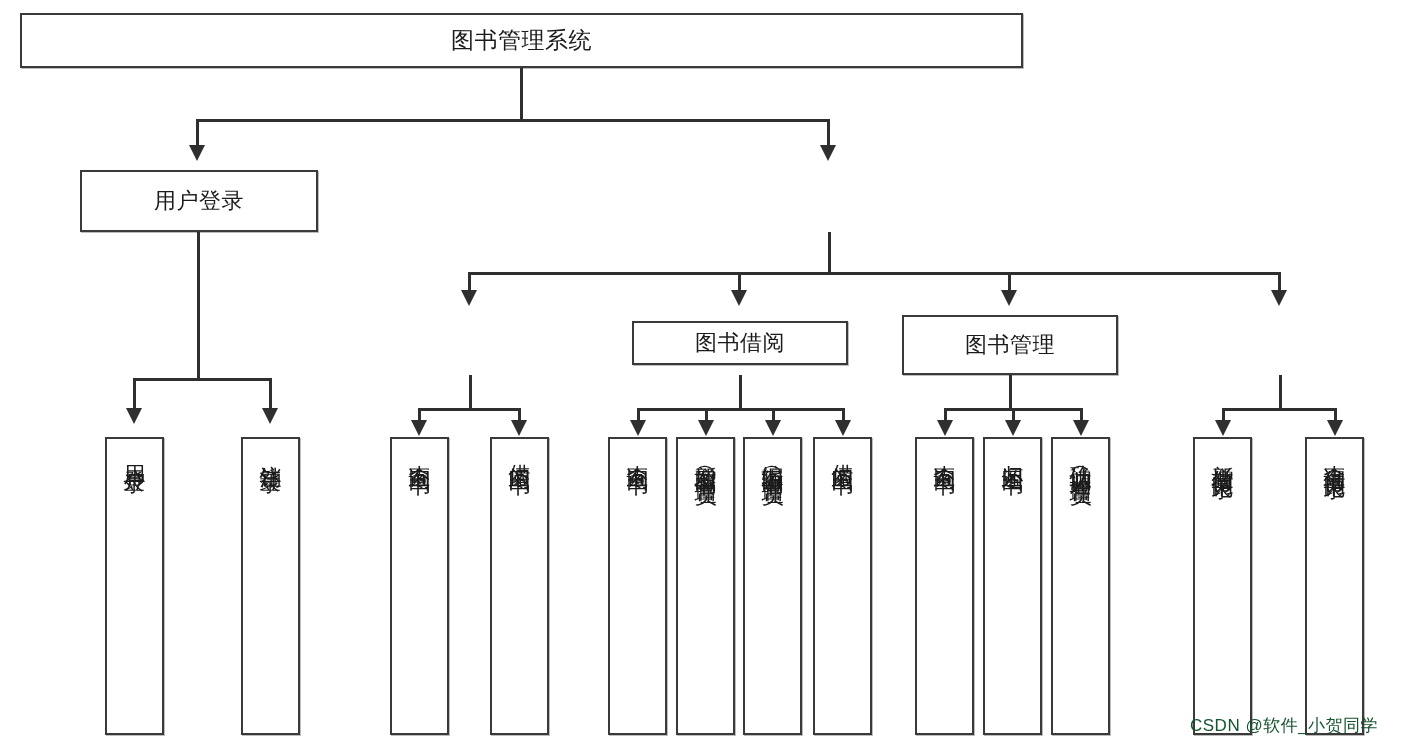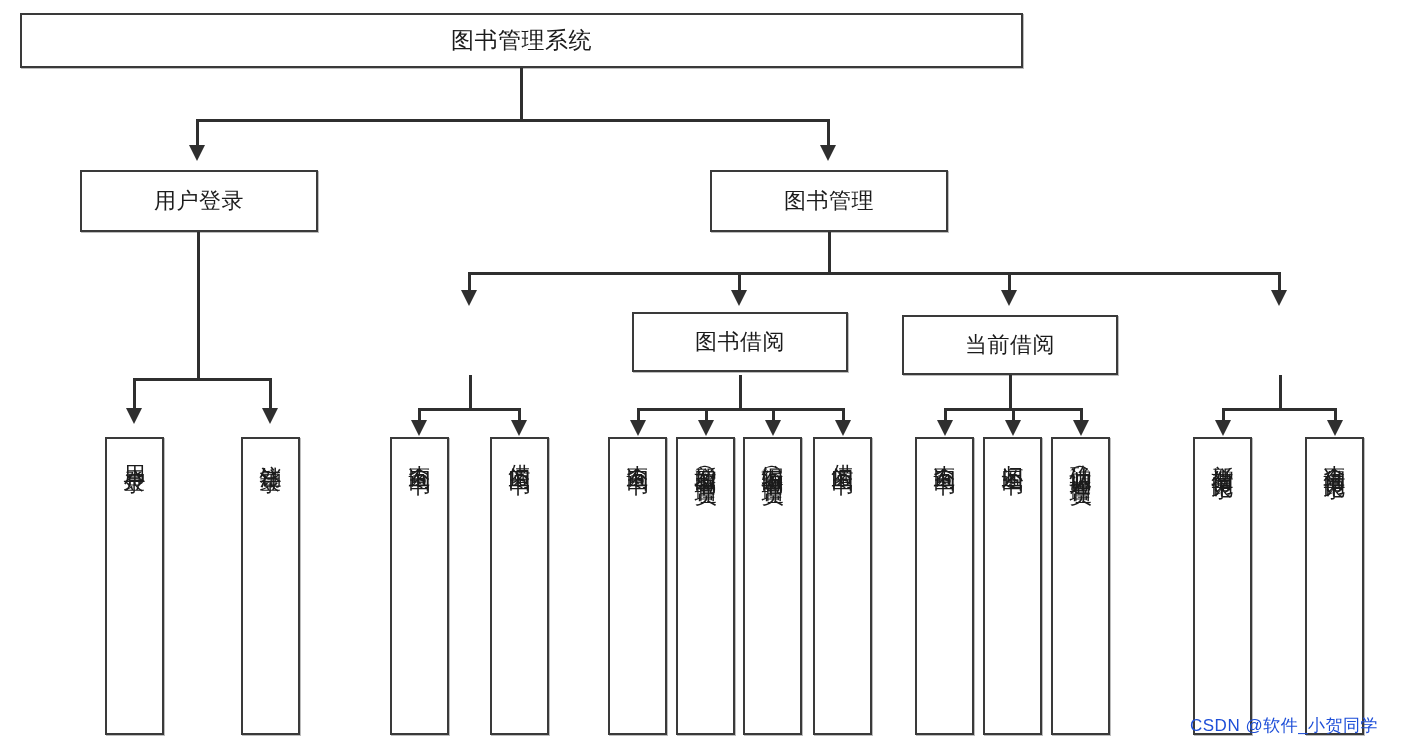--- a/index.html
+++ b/index.html
@@ -69,21 +69,21 @@
     position: absolute;
     width: 0;
     height: 0;
     border-left: 8px solid transparent;
     border-right: 8px solid transparent;
     border-top: 16px solid #2f2f2f;
   }
   .watermark {
     position: absolute;
     font-size: 17px;
-    color: #1d4ed8;
+    color: #14532d;
     white-space: nowrap;
     letter-spacing: 0.5px;
     user-select: none;
   }
 </style>
 </head>
 <body>
 
 <div id="diagram-root">
 
@@ -98,47 +98,44 @@
   <div class="edge v" style="left:196px; top:119px; height:28px;"></div>
   <div class="arrow" style="left:189px; top:145px;"></div>
 
   <div class="edge v" style="left:827px; top:119px; height:28px;"></div>
   <div class="arrow" style="left:820px; top:145px;"></div>
 
   <div class="node level-mid" style="left:80px; top:170px; width:238px; height:62px;">
     <span class="node-label">用户登录</span>
   </div>
 
-  <div class="node level-mid" style="left:710px; top:170px; width:238px; height:62px;">
-    <span class="node-label">图书管理</span>
-  </div>
 
   <div class="edge v" style="left:197px; top:232px; height:146px;"></div>
   <div class="edge h" style="left:133px; top:378px; width:137px;"></div>
   <div class="edge v" style="left:133px; top:378px; height:32px;"></div>
   <div class="arrow" style="left:126px; top:408px;"></div>
   <div class="edge v" style="left:269px; top:378px; height:32px;"></div>
   <div class="arrow" style="left:262px; top:408px;"></div>
 
   <div class="edge v" style="left:828px; top:232px; height:40px;"></div>
   <div class="edge h" style="left:468px; top:272px; width:812px;"></div>
   <div class="edge v" style="left:468px; top:272px; height:20px;"></div>
   <div class="arrow" style="left:461px; top:290px;"></div>
   <div class="edge v" style="left:738px; top:272px; height:20px;"></div>
   <div class="arrow" style="left:731px; top:290px;"></div>
   <div class="edge v" style="left:1008px; top:272px; height:20px;"></div>
   <div class="arrow" style="left:1001px; top:290px;"></div>
   <div class="edge v" style="left:1278px; top:272px; height:20px;"></div>
   <div class="arrow" style="left:1271px; top:290px;"></div>
 
-  <div class="node level-mid" style="left:632px; top:312px; width:216px; height:60px;">
+  <div class="node level-mid" style="left:632px; top:321px; width:216px; height:44px;">
     <span class="node-label">图书借阅</span>
   </div>
   <div class="node level-mid" style="left:902px; top:315px; width:216px; height:60px;">
-    <span class="node-label">当前借阅</span>
+    <span class="node-label">图书管理</span>
   </div>
 
   <div class="edge v" style="left:469px; top:375px; height:33px;"></div>
   <div class="edge h" style="left:418px; top:408px; width:103px;"></div>
   <div class="edge v" style="left:418px; top:408px; height:14px;"></div>
   <div class="arrow" style="left:411px; top:420px;"></div>
   <div class="edge v" style="left:518px; top:408px; height:14px;"></div>
   <div class="arrow" style="left:511px; top:420px;"></div>
 
   <div class="edge v" style="left:739px; top:375px; height:33px;"></div>

